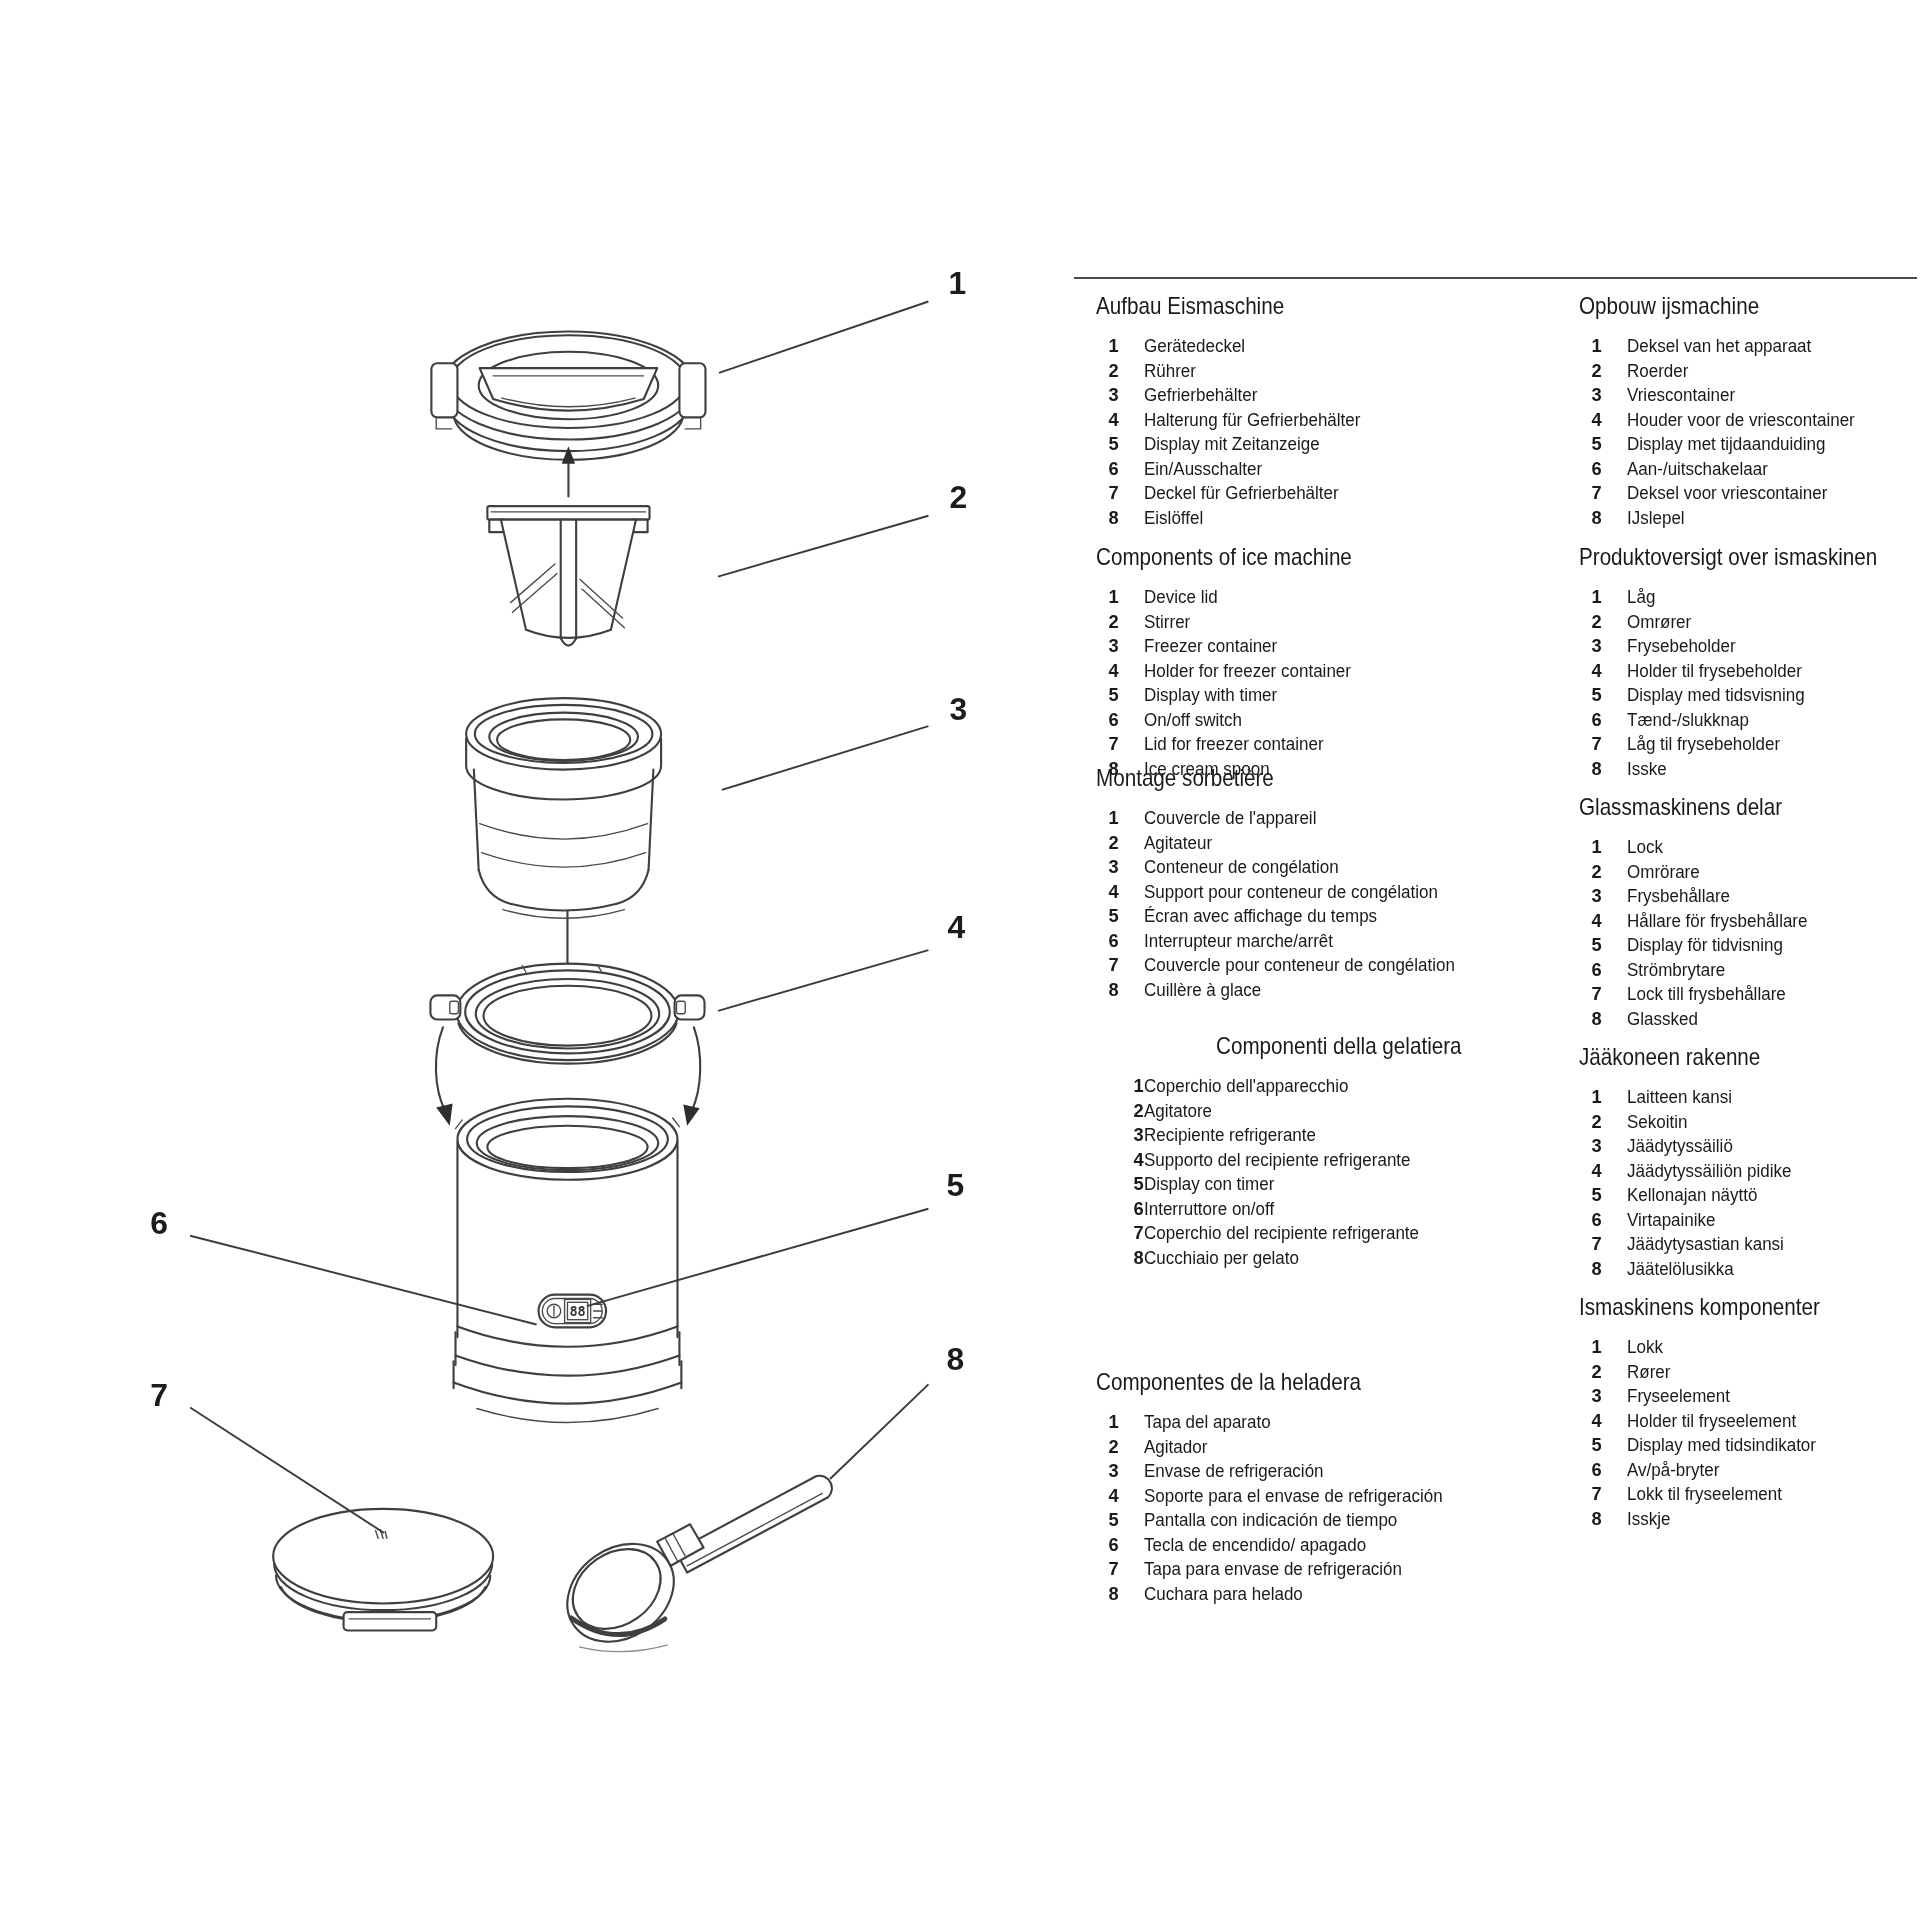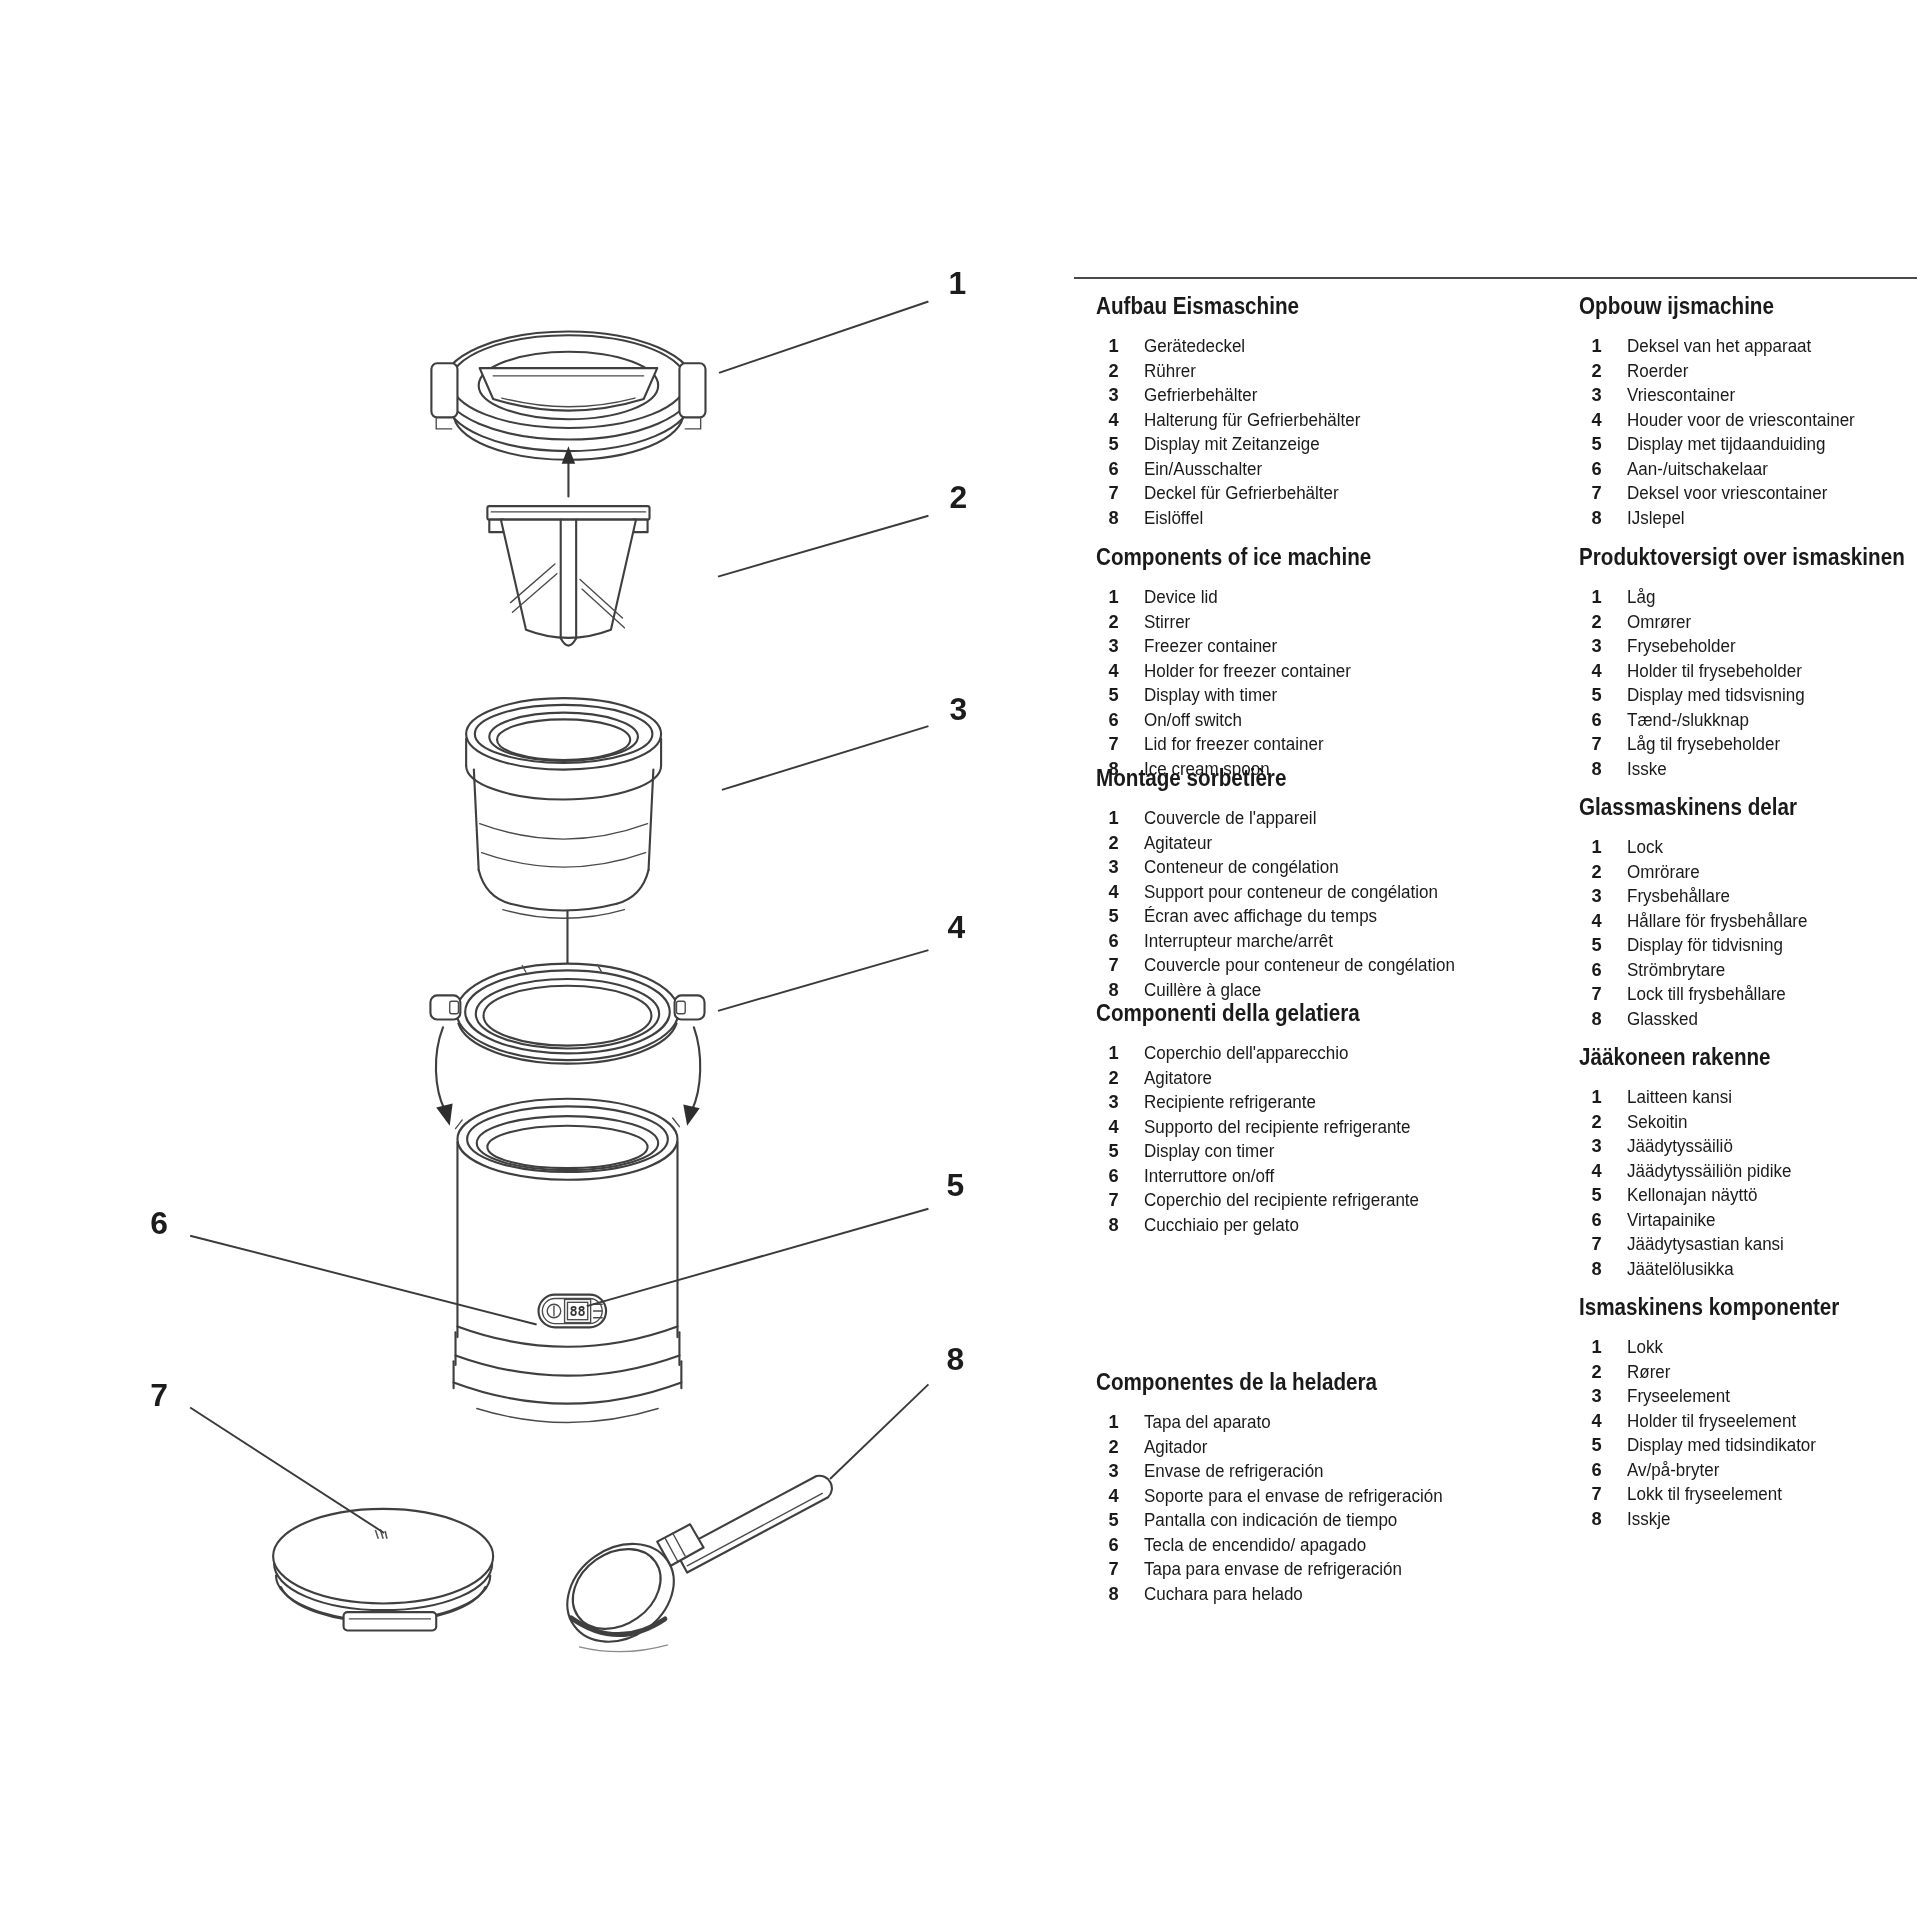--- a/index.html
+++ b/index.html
@@ -1,20 +1,20 @@
 <!DOCTYPE html>
 <html><head>
 <meta charset="utf-8">
 <style>
   html,body{margin:0;padding:0;background:#ffffff;}
   body{width:1931px;height:1931px;position:relative;font-family:"Liberation Sans",sans-serif;color:#1a1a1a;overflow:hidden;}
   #diagram-svg{position:absolute;left:0;top:0;}
   .top-rule{position:absolute;left:1074px;top:277px;width:843px;height:1.9px;background:#4a4a4a;}
   .grp{position:absolute;width:406px;}
-  .grp h3{margin:0 0 17.4px 0;font-size:24px;font-weight:bold;line-height:24px;white-space:nowrap;}
+  .grp h3{margin:0 0 17.4px 0;font-size:24px;font-weight:normal;line-height:24px;white-space:nowrap;}
   .grp h3 span{display:inline-block;transform:scaleX(.86);transform-origin:0 50%;white-space:nowrap;}
   .row{display:flex;height:24.5px;padding-left:12.6px;align-items:baseline;}
   .num{display:inline-block;width:35px;font-weight:bold;font-size:18.3px;flex:0 0 35px;}
   .txt{display:inline-block;font-size:18.3px;transform:scaleX(.93);transform-origin:0 50%;white-space:nowrap;}
   svg .ln{stroke:#3f3f3f;stroke-width:2.2;fill:none;stroke-linecap:round;stroke-linejoin:round;}
   svg .fw{stroke:#3f3f3f;stroke-width:2.2;fill:#ffffff;stroke-linejoin:round;}
   svg .thin{stroke:#4a4a4a;stroke-width:1.4;fill:none;stroke-linecap:round;}
   svg .leader{stroke:#3a3a3a;stroke-width:2;fill:none;}
   svg .callout{font-family:"Liberation Sans",sans-serif;font-size:33px;font-weight:bold;fill:#1c1c1c;text-anchor:middle;}
   svg .solid{fill:#2e2e2e;stroke:none;}
@@ -124,21 +124,21 @@
       </div>
       <div class="row">
         <span class="num">7</span>
         <span class="txt">Couvercle pour conteneur de congélation</span>
       </div>
       <div class="row">
         <span class="num">8</span>
         <span class="txt">Cuillère à glace</span>
       </div>
     </div>
-    <div class="grp" style="left: 1096px; top: 1001px;">
+    <div class="grp" style="left: 1096px; top: 1034px; text-align: right;">
       <h3><span>Componenti della gelatiera</span></h3>
       <div class="row">
         <span class="num">1</span>
         <span class="txt">Coperchio dell'apparecchio</span>
       </div>
       <div class="row">
         <span class="num">2</span>
         <span class="txt">Agitatore</span>
       </div>
       <div class="row">

